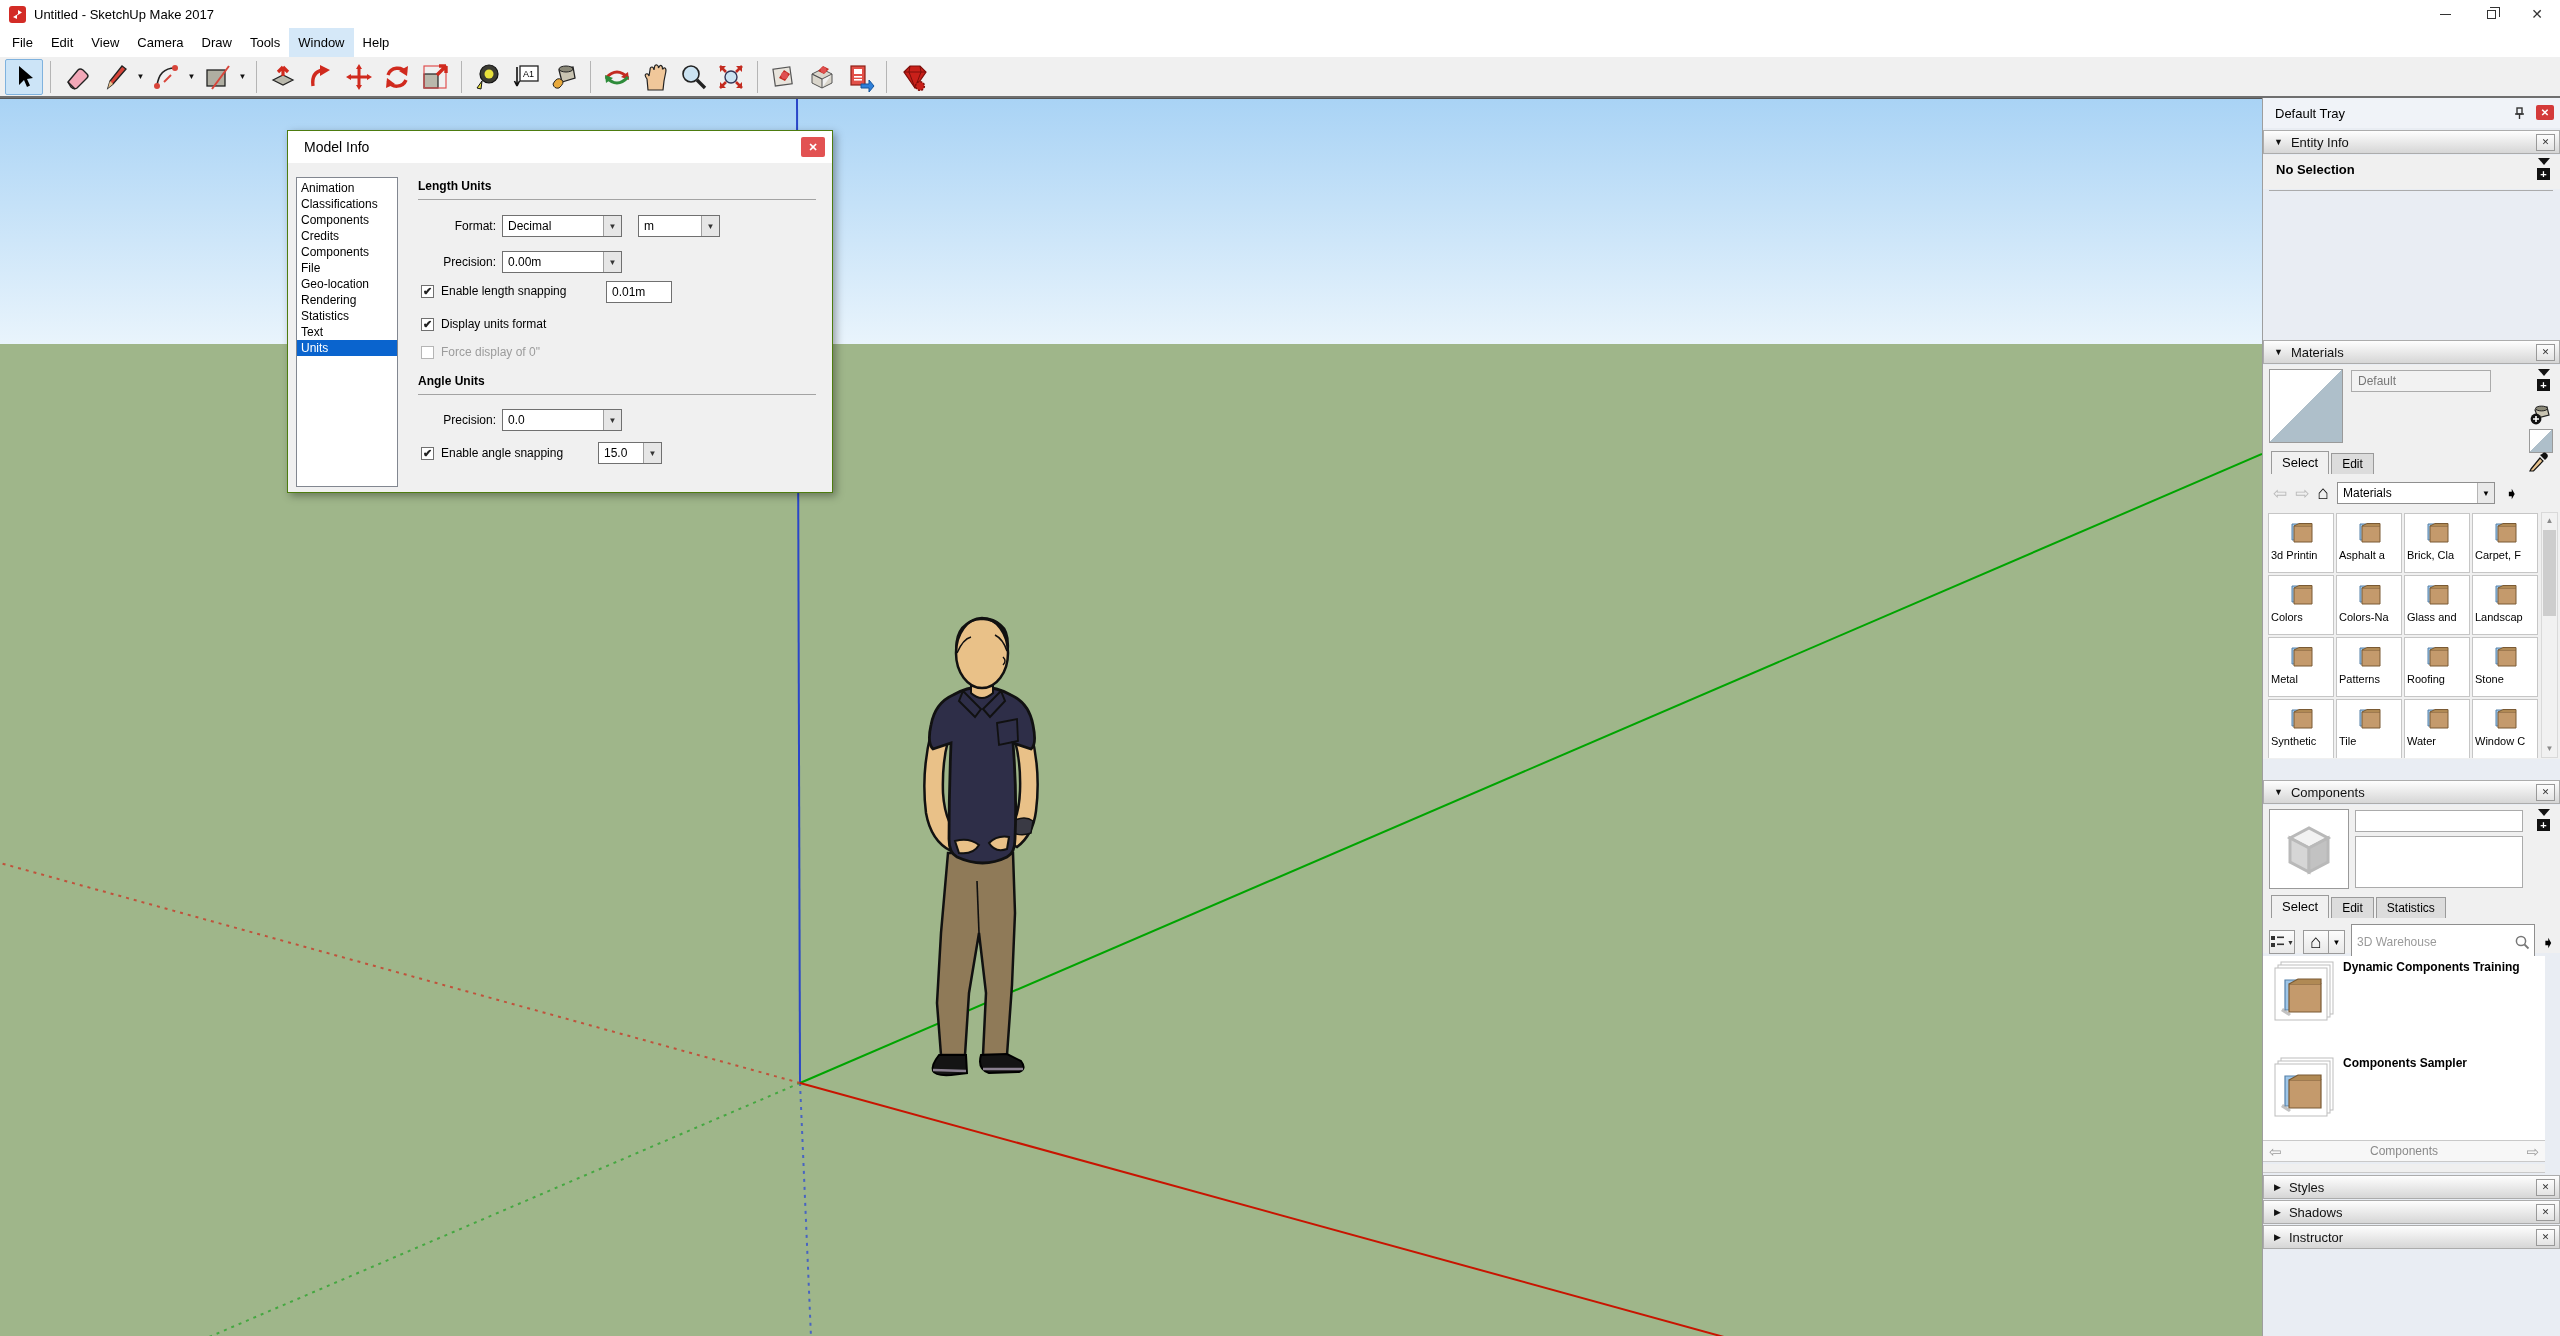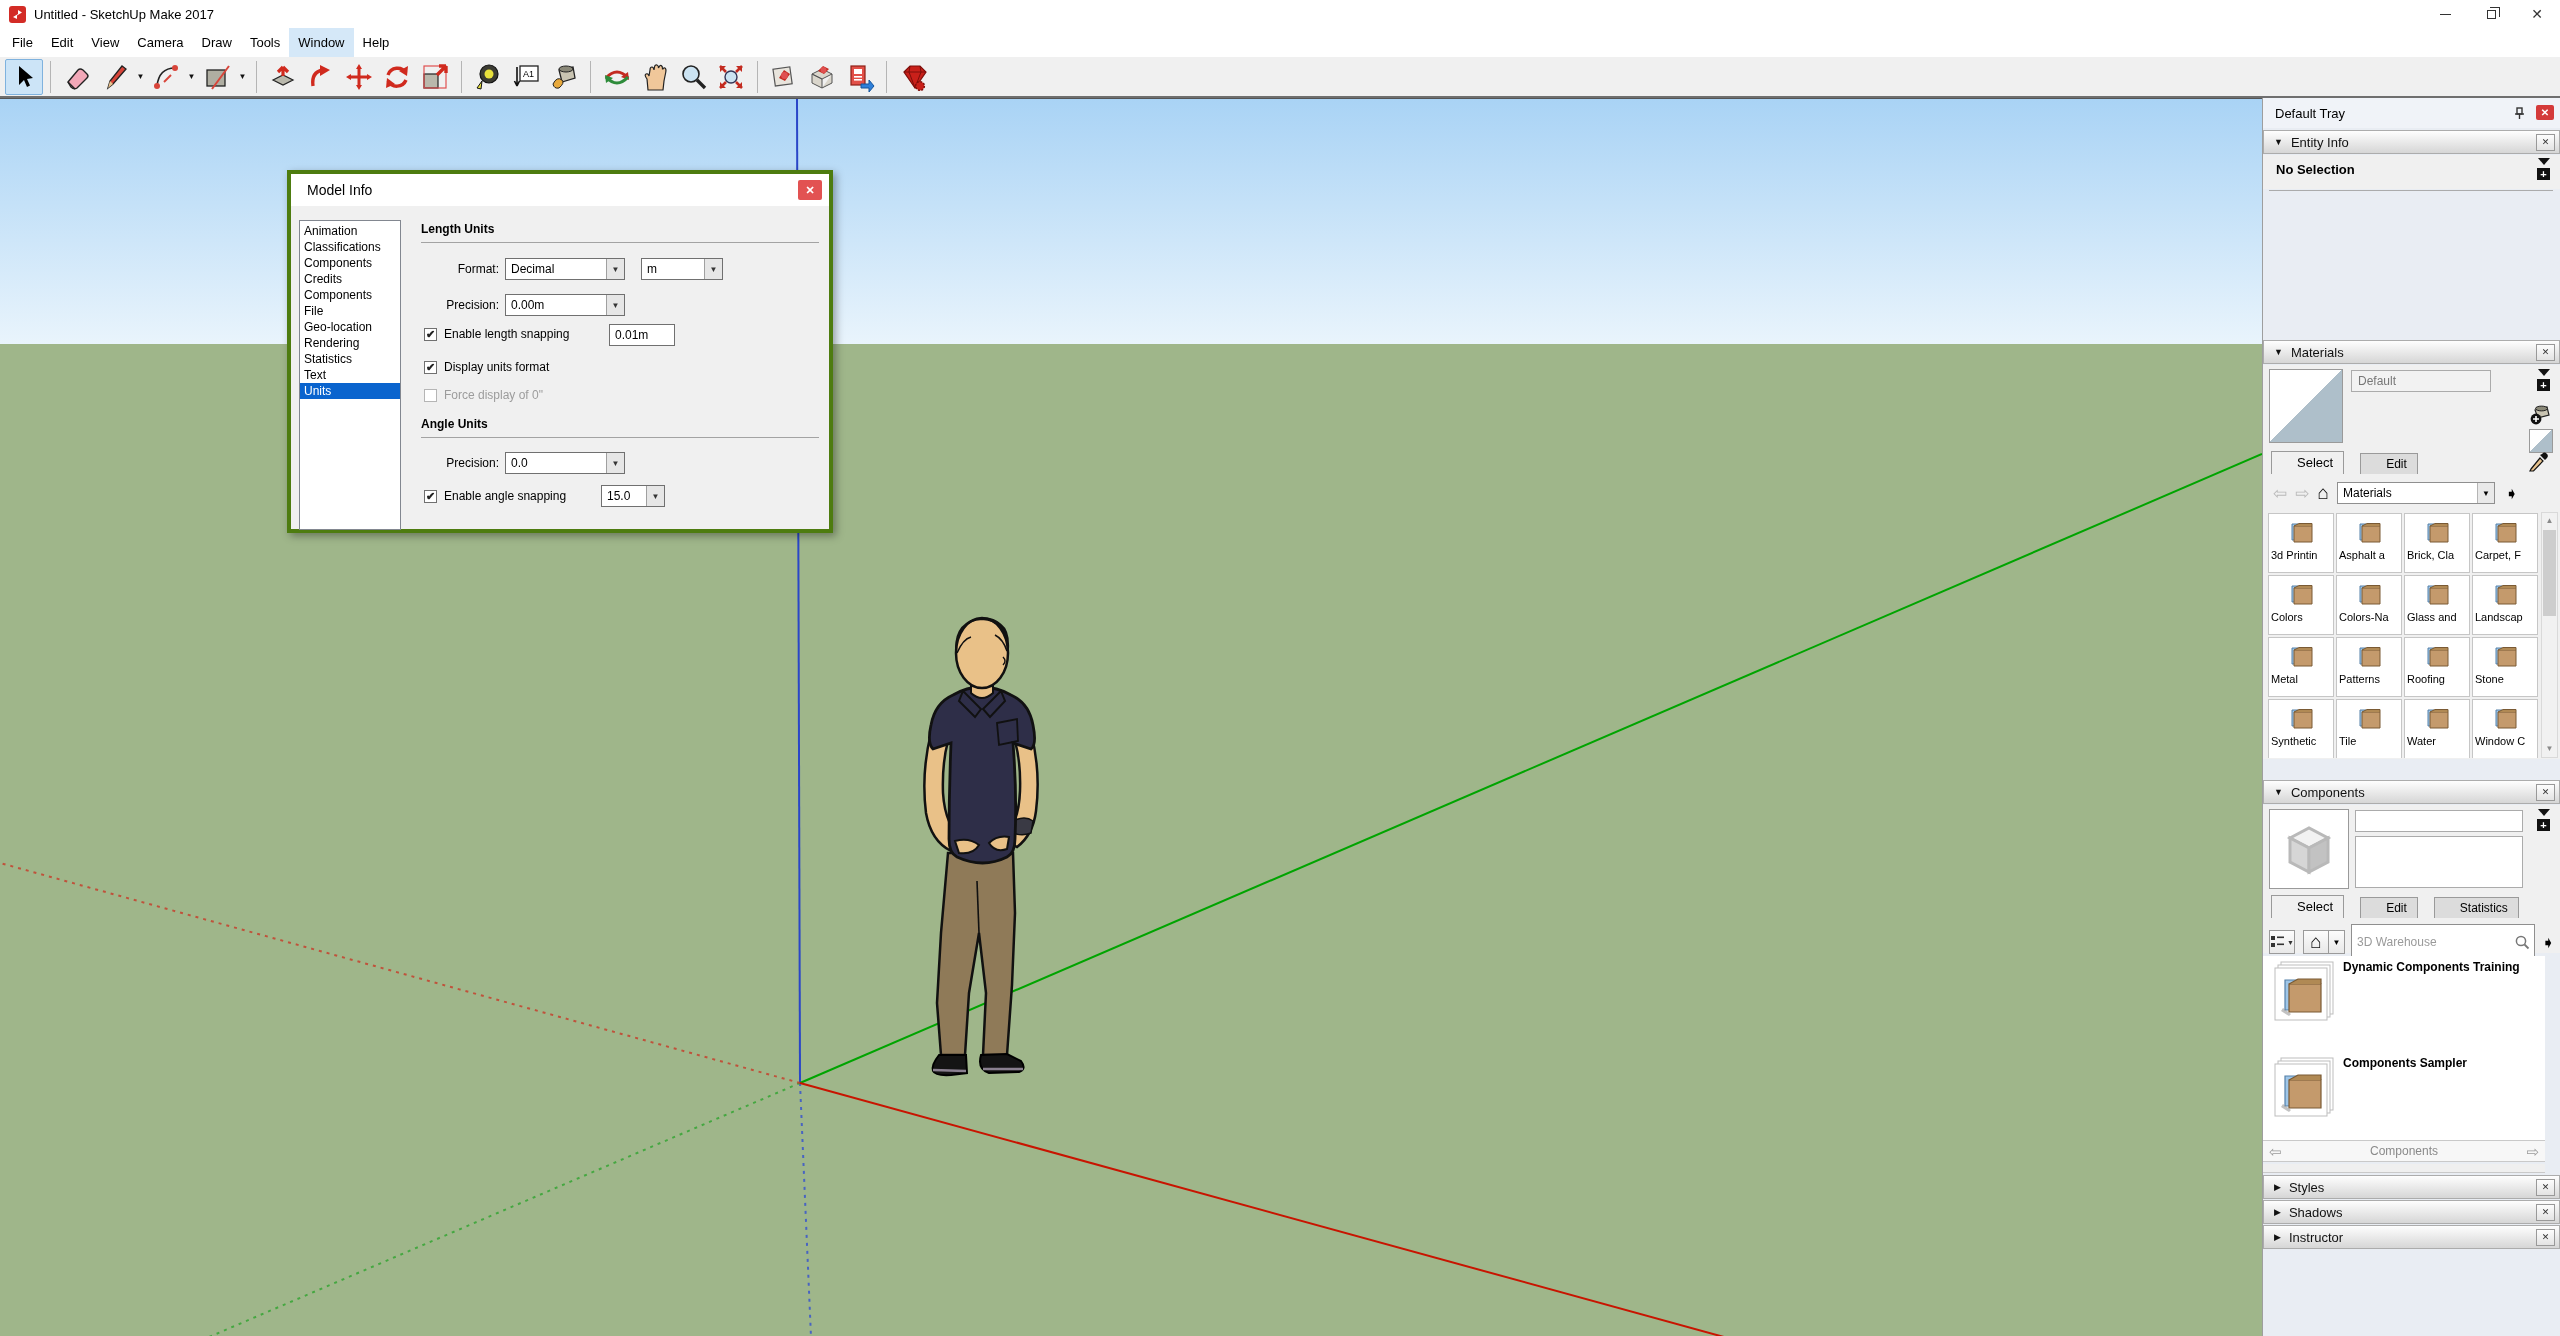--- a/index.html
+++ b/index.html
@@ -30,21 +30,21 @@
   .tool-btn svg { width:30px; height:30px; }
 
   
   .viewport { position:absolute; left:0; top:98px; width:2262px; height:1238px; overflow:hidden; border-top:1px solid #555; }
   .sky { position:absolute; left:0; top:0; width:100%; height:245px; background:linear-gradient(#A9D3F5, #E9F4FC); }
   .ground { position:absolute; left:0; top:245px; width:100%; height:993px; background:#9FB68A; }
   .axes { position:absolute; left:0; top:0; }
   .person-svg { position:absolute; left:893px; top:514px; }
 
   
-  .dialog { position:absolute; left:287px; top:130px; width:546px; height:363px; background:#F0F0F0; border:4px solid #4d7c0f; box-shadow:3px 3px 8px rgba(0,0,0,0.35); z-index:20;margin-top:40px; }
+  .dialog { position:absolute; left:287px; top:130px; width:546px; height:363px; background:#F0F0F0; border:1px solid #4d7c0f; box-shadow:3px 3px 8px rgba(0,0,0,0.35); z-index:20; }
   .dialog-titlebar { position:absolute; left:0; top:0; width:100%; height:32px; background:#FFFFFF; display:flex; align-items:center; }
   .dialog-title { font-size:14px; color:#000; margin-left:16px; }
   .dialog-close { position:absolute; right:7px; top:6px; width:24px; height:20px; background:#E25252; color:#fff; font-size:11px; font-weight:bold; display:flex; align-items:center; justify-content:center; border-radius:2px; }
   .cat-list { position:absolute; left:8px; top:46px; width:102px; height:310px; background:#fff; border:1px solid #828790; font-size:12px; padding-top:2px; }
   .cat-item { height:16px; line-height:16px; padding-left:4px; color:#000; white-space:nowrap; overflow:hidden; }
   .cat-item.selected { background:#0A64CE; color:#fff; }
   .dlg-heading { position:absolute; font-size:12px; font-weight:bold; color:#000; }
   .dlg-rule { position:absolute; height:1px; background:#A3A3A3; width:398px; left:130px; }
   .dlg-label { position:absolute; font-size:12px; color:#000; text-align:right; width:80px; }
   .combo { position:absolute; height:22px; background:#fff; border:1px solid #707070; font-size:12px; display:flex; align-items:center; }
@@ -68,21 +68,21 @@
   .sec-close { position:absolute; right:4px; top:3px; width:19px; height:17px; background:linear-gradient(#FDFDFD,#E3E3E3); border:1px solid #999; font-size:9px; color:#333; text-align:center; line-height:15px; }
   .panel-bg { position:absolute; left:0; width:100%; background:#F0F0F0; }
   .noselect-text { position:absolute; left:13px; font-size:13px; font-weight:bold; color:#000; }
   .divline { position:absolute; left:6px; width:284px; height:1px; background:#ABABAB; }
   .stackicon { position:absolute; width:14px; height:24px; }
   .stackicon .tri { width:0; height:0; border-left:6px solid transparent; border-right:6px solid transparent; border-top:7px solid #111; margin:0 auto; }
   .stackicon .plus { width:13px; height:12px; background:#111; color:#fff; font-size:11px; line-height:12px; text-align:center; font-weight:bold; margin-top:3px; }
   .preview-box { position:absolute; background:linear-gradient(135deg, #FFFFFF 49.6%, #AEBFCA 50%); border:1px solid #9A9A9A; }
   .name-field { position:absolute; height:22px; background:#F2F2F2; border:1px solid #ABABAB; font-size:12px; color:#777; padding-left:6px; display:flex; align-items:center; }
   .tabs { position:absolute; display:flex; align-items:flex-end; height:22px; }
-  .tab { font-size:12px; color:#000; padding:3px 10px 3px 25px; border:1px solid #9A9A9A; border-bottom:none; background:#DCDCDC; margin-right:16px; }
+  .tab { font-size:12px; color:#000; padding:3px 10px 3px 10px; border:1px solid #9A9A9A; border-bottom:none; background:#DCDCDC; margin-right:2px; }
   .tab.active { background:#F0F0F0; font-size:13px; padding-bottom:4px; }
   .navrow { position:absolute; display:flex; align-items:center; }
   .nav-arrow { font-size:17px; color:#B9B9B9; margin-right:8px; }
   .home-glyph { font-size:19px; color:#111; }
   .combo2 { height:22px; background:#fff; border:1px solid #8F8F8F; font-size:12px; display:flex; align-items:center; }
   .combo2 .val { flex:1; padding-left:5px; color:#000; }
   .combo2 .arrow { width:17px; height:100%; display:flex; align-items:center; justify-content:center; font-size:8px; border-left:1px solid #B5B5B5; background:#E9E9E9; }
   .black-arrow { font-size:16px; color:#000; }
   .mat-grid { position:absolute; left:4px; width:272px; display:flex; flex-wrap:wrap; }
   .mat-cell { width:66px; height:60px; background:#fff; border:1px solid #C6C6C6; margin:1px; position:relative; }

